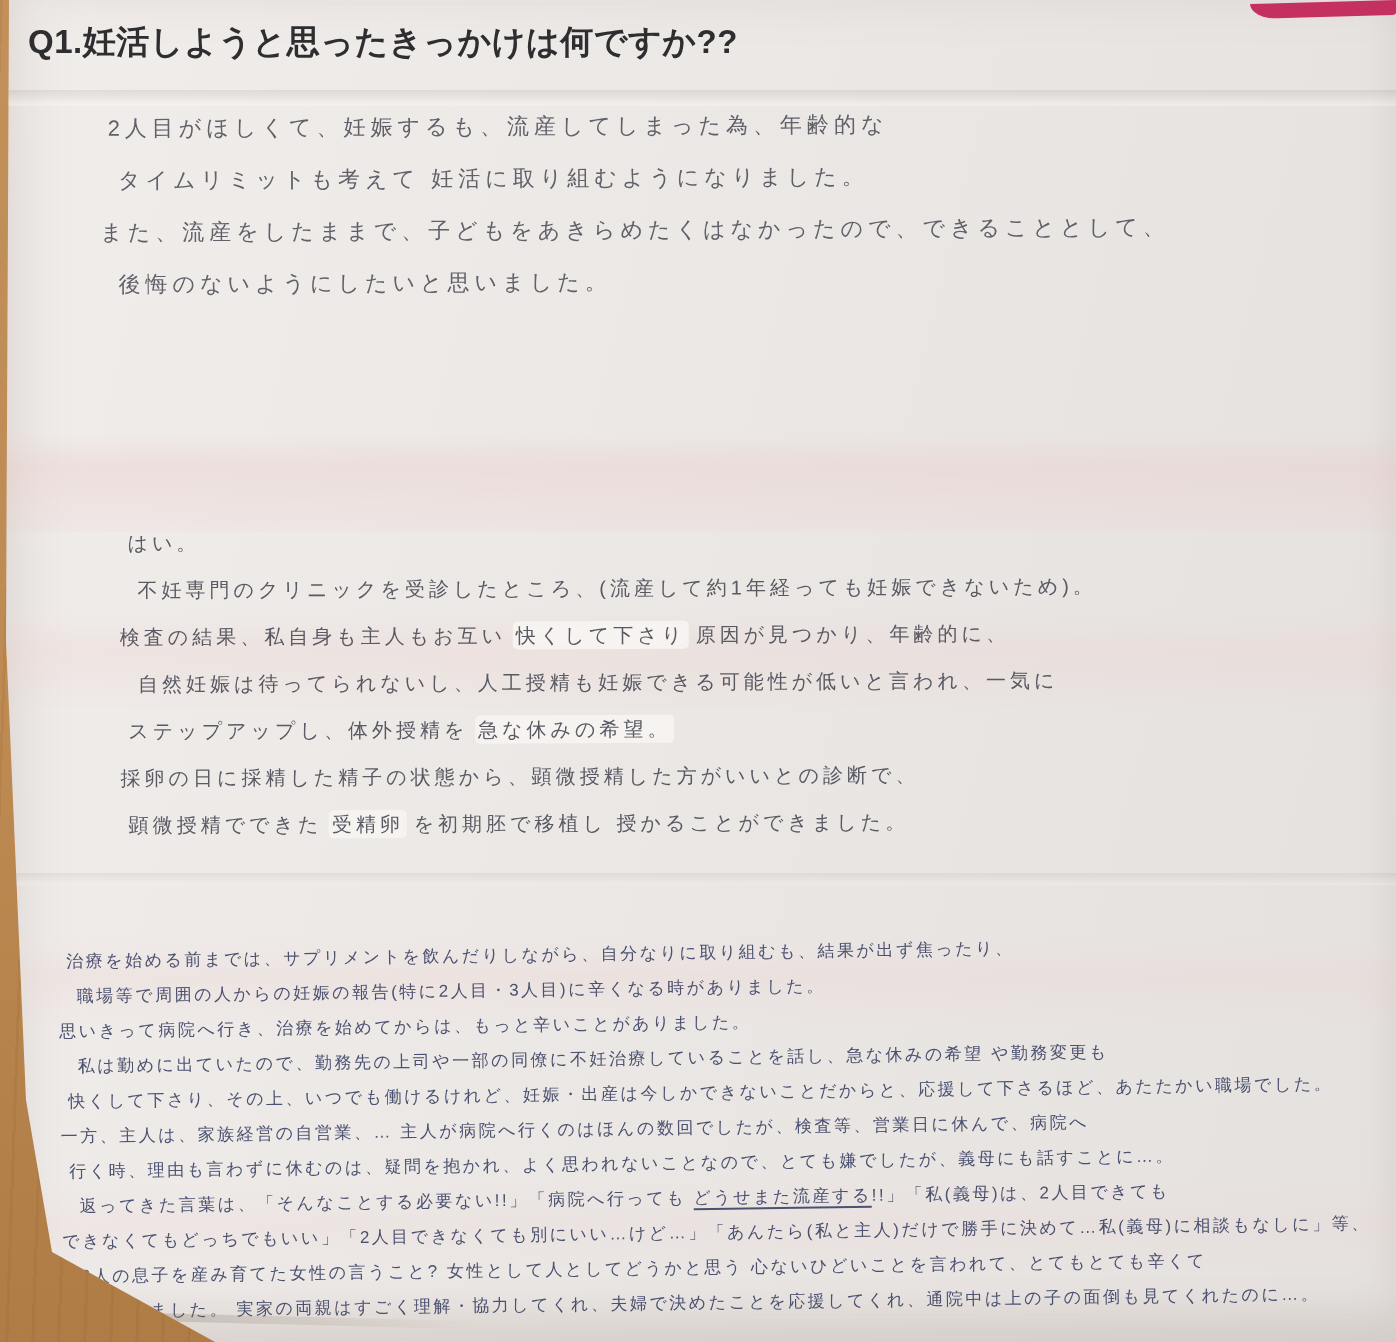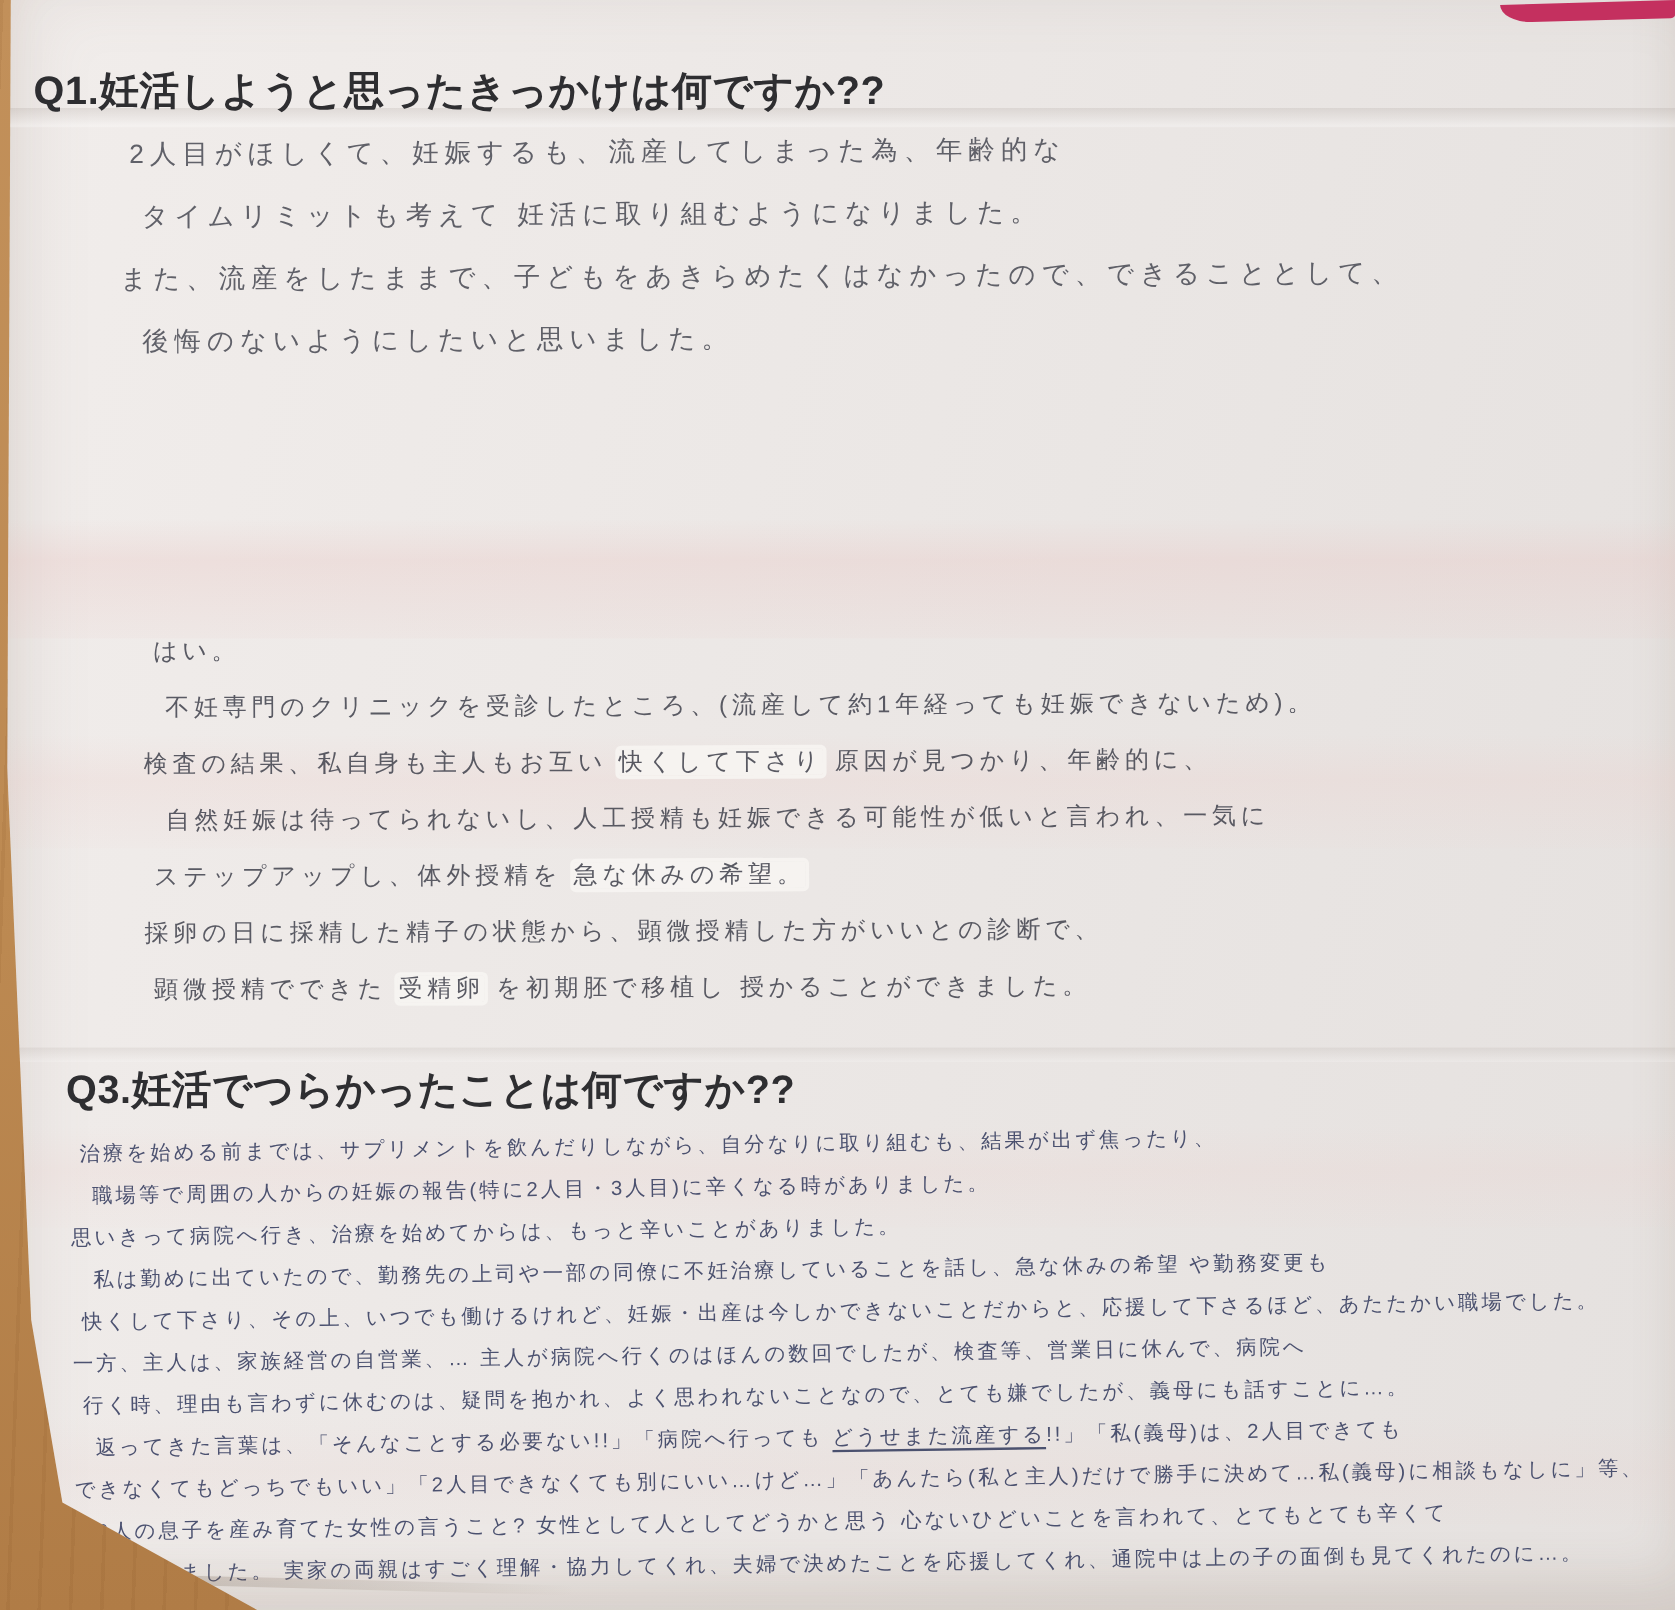--- a/index.html
+++ b/index.html
@@ -35,21 +35,21 @@
     position:absolute;top:0;right:0;width:146px;height:15px;
     background:#c4305f;border-bottom-left-radius:26px 15px;border-bottom-right-radius:4px;
     transform:rotate(-1.6deg);transform-origin:100% 0;
   }
   
   .heading{
     margin:0;font-weight:700;color:#2e2e31;letter-spacing:.5px;
     white-space:nowrap;font-size:33px;
   }
   .q{position:absolute;}
-  .q1-head{top:20px;left:28px;margin-top:34px;}
+  .q1-head{top:20px;left:28px;}
   .q2-head{top:452px;left:55px;}
   .q3-head{top:886px;left:55px;}
   
   .answer{position:absolute;white-space:nowrap;}
   .answer .line{position:relative;}
   .answer .line:nth-child(even){margin-left:10px;}
   .answer .line:nth-child(3n){margin-left:-8px;}
   .a1{top:100px;left:108px;font-size:22px;letter-spacing:5px;line-height:52px;color:#54555e;transform:rotate(-.3deg);}
   .a2{top:518px;left:128px;font-size:20px;letter-spacing:4px;line-height:47px;color:#4d4e58;transform:rotate(-.25deg);}
   .a3{top:944px;left:66px;font-size:17px;letter-spacing:2.5px;line-height:35px;color:#3e4566;transform:rotate(-.8deg);transform-origin:0 0;}
@@ -94,21 +94,20 @@
       <div class="line">自然妊娠は待ってられないし、人工授精も妊娠できる可能性が低いと言われ、一気に</div>
       <div class="line">
         <span>ステップアップし、体外授精を </span><span class="tape">急な休みの希望。</span><span></span>
       </div>
       <div class="line">採卵の日に採精した精子の状態から、顕微授精した方がいいとの診断で、</div>
       <div class="line">
         <span>顕微授精でできた </span><span class="tape">受精卵</span><span> を初期胚で移植し 授かることができました。</span>
       </div>
     </div>
 
-    <h2 class="heading q q3-head">Q3.妊活でつらかったことは何ですか??</h2>
     <div class="answer hand a3">
       <div class="line">治療を始める前までは、サプリメントを飲んだりしながら、自分なりに取り組むも、結果が出ず焦ったり、</div>
       <div class="line">職場等で周囲の人からの妊娠の報告(特に2人目・3人目)に辛くなる時がありました。</div>
       <div class="line">思いきって病院へ行き、治療を始めてからは、もっと辛いことがありました。</div>
       <div class="line">私は勤めに出ていたので、勤務先の上司や一部の同僚に不妊治療していることを話し、急な休みの希望 や勤務変更も</div>
       <div class="line">快くして下さり、その上、いつでも働けるけれど、妊娠・出産は今しかできないことだからと、応援して下さるほど、あたたかい職場でした。</div>
       <div class="line">一方、主人は、家族経営の自営業、… 主人が病院へ行くのはほんの数回でしたが、検査等、営業日に休んで、病院へ</div>
       <div class="line">行く時、理由も言わずに休むのは、疑問を抱かれ、よく思われないことなので、とても嫌でしたが、義母にも話すことに…。</div>
       <div class="line">
         <span>返ってきた言葉は、「そんなことする必要ない!!」「病院へ行っても </span><span class="uline">どうせまた流産する</span><span>!!」「私(義母)は、2人目できても</span>

